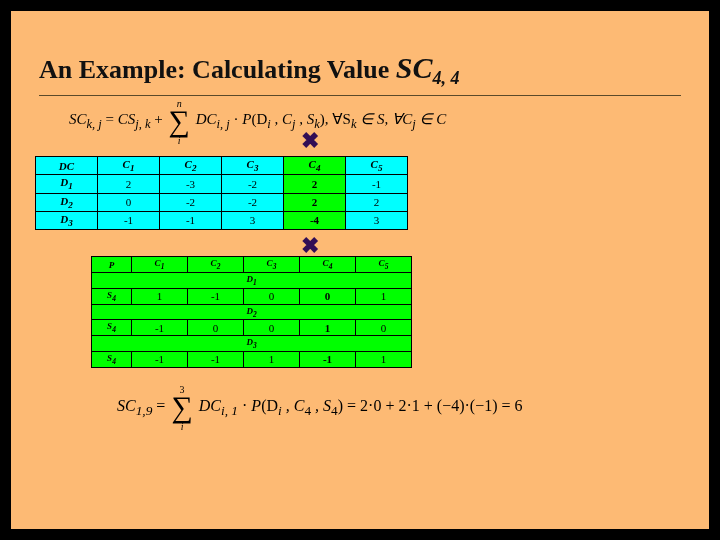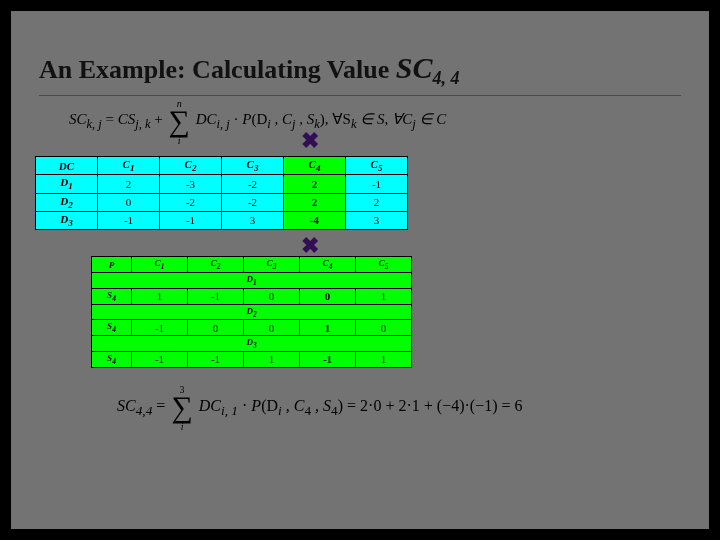--- a/index.html
+++ b/index.html
@@ -7,21 +7,21 @@
     width: 720px;
     height: 540px;
     background: #000;
     font-family: "Times New Roman", serif;
     overflow: hidden;
   }
   .slide {
     width: 700px;
     height: 520px;
     margin: 10px;
-    background: #737373;
+    background: #fdba74;
     border: 1px solid #000;
     padding: 40px 28px 20px 28px;
     position: relative;
   }
   .title-row {
     border-bottom: 1.5px solid #5a4a2a;
     padding-bottom: 6px;
     margin-bottom: 10px;
   }
   .title {
@@ -222,21 +222,21 @@
         <td>-1</td>
         <td>-1</td>
         <td>1</td>
         <td class="hl">-1</td>
         <td>1</td>
       </tr>
     </tbody>
       </table>
 
     <div class="formula bottom-formula">
-      <span>SC</span><sub>4,4</sub>
+      <span>SC</span><sub>1,9</sub>
       <span class="upright"> = </span>
       <span class="sigma-wrap">
         <span class="sig-top upright">3</span>
         <span class="sigma">∑</span>
         <span class="sig-bot">i</span>
       </span>
       <span>DC</span><sub>i, 1</sub>
       <span class="upright"> · </span>
       <span>P</span><span class="upright">(D</span><sub>i</sub><span> , C</span><sub class="upright">4</sub><span> , S</span><sub class="upright">4</sub><span class="upright">) =</span>
       <span class="upright">2·0 + 2·1 + (−4)·(−1) = 6</span>

